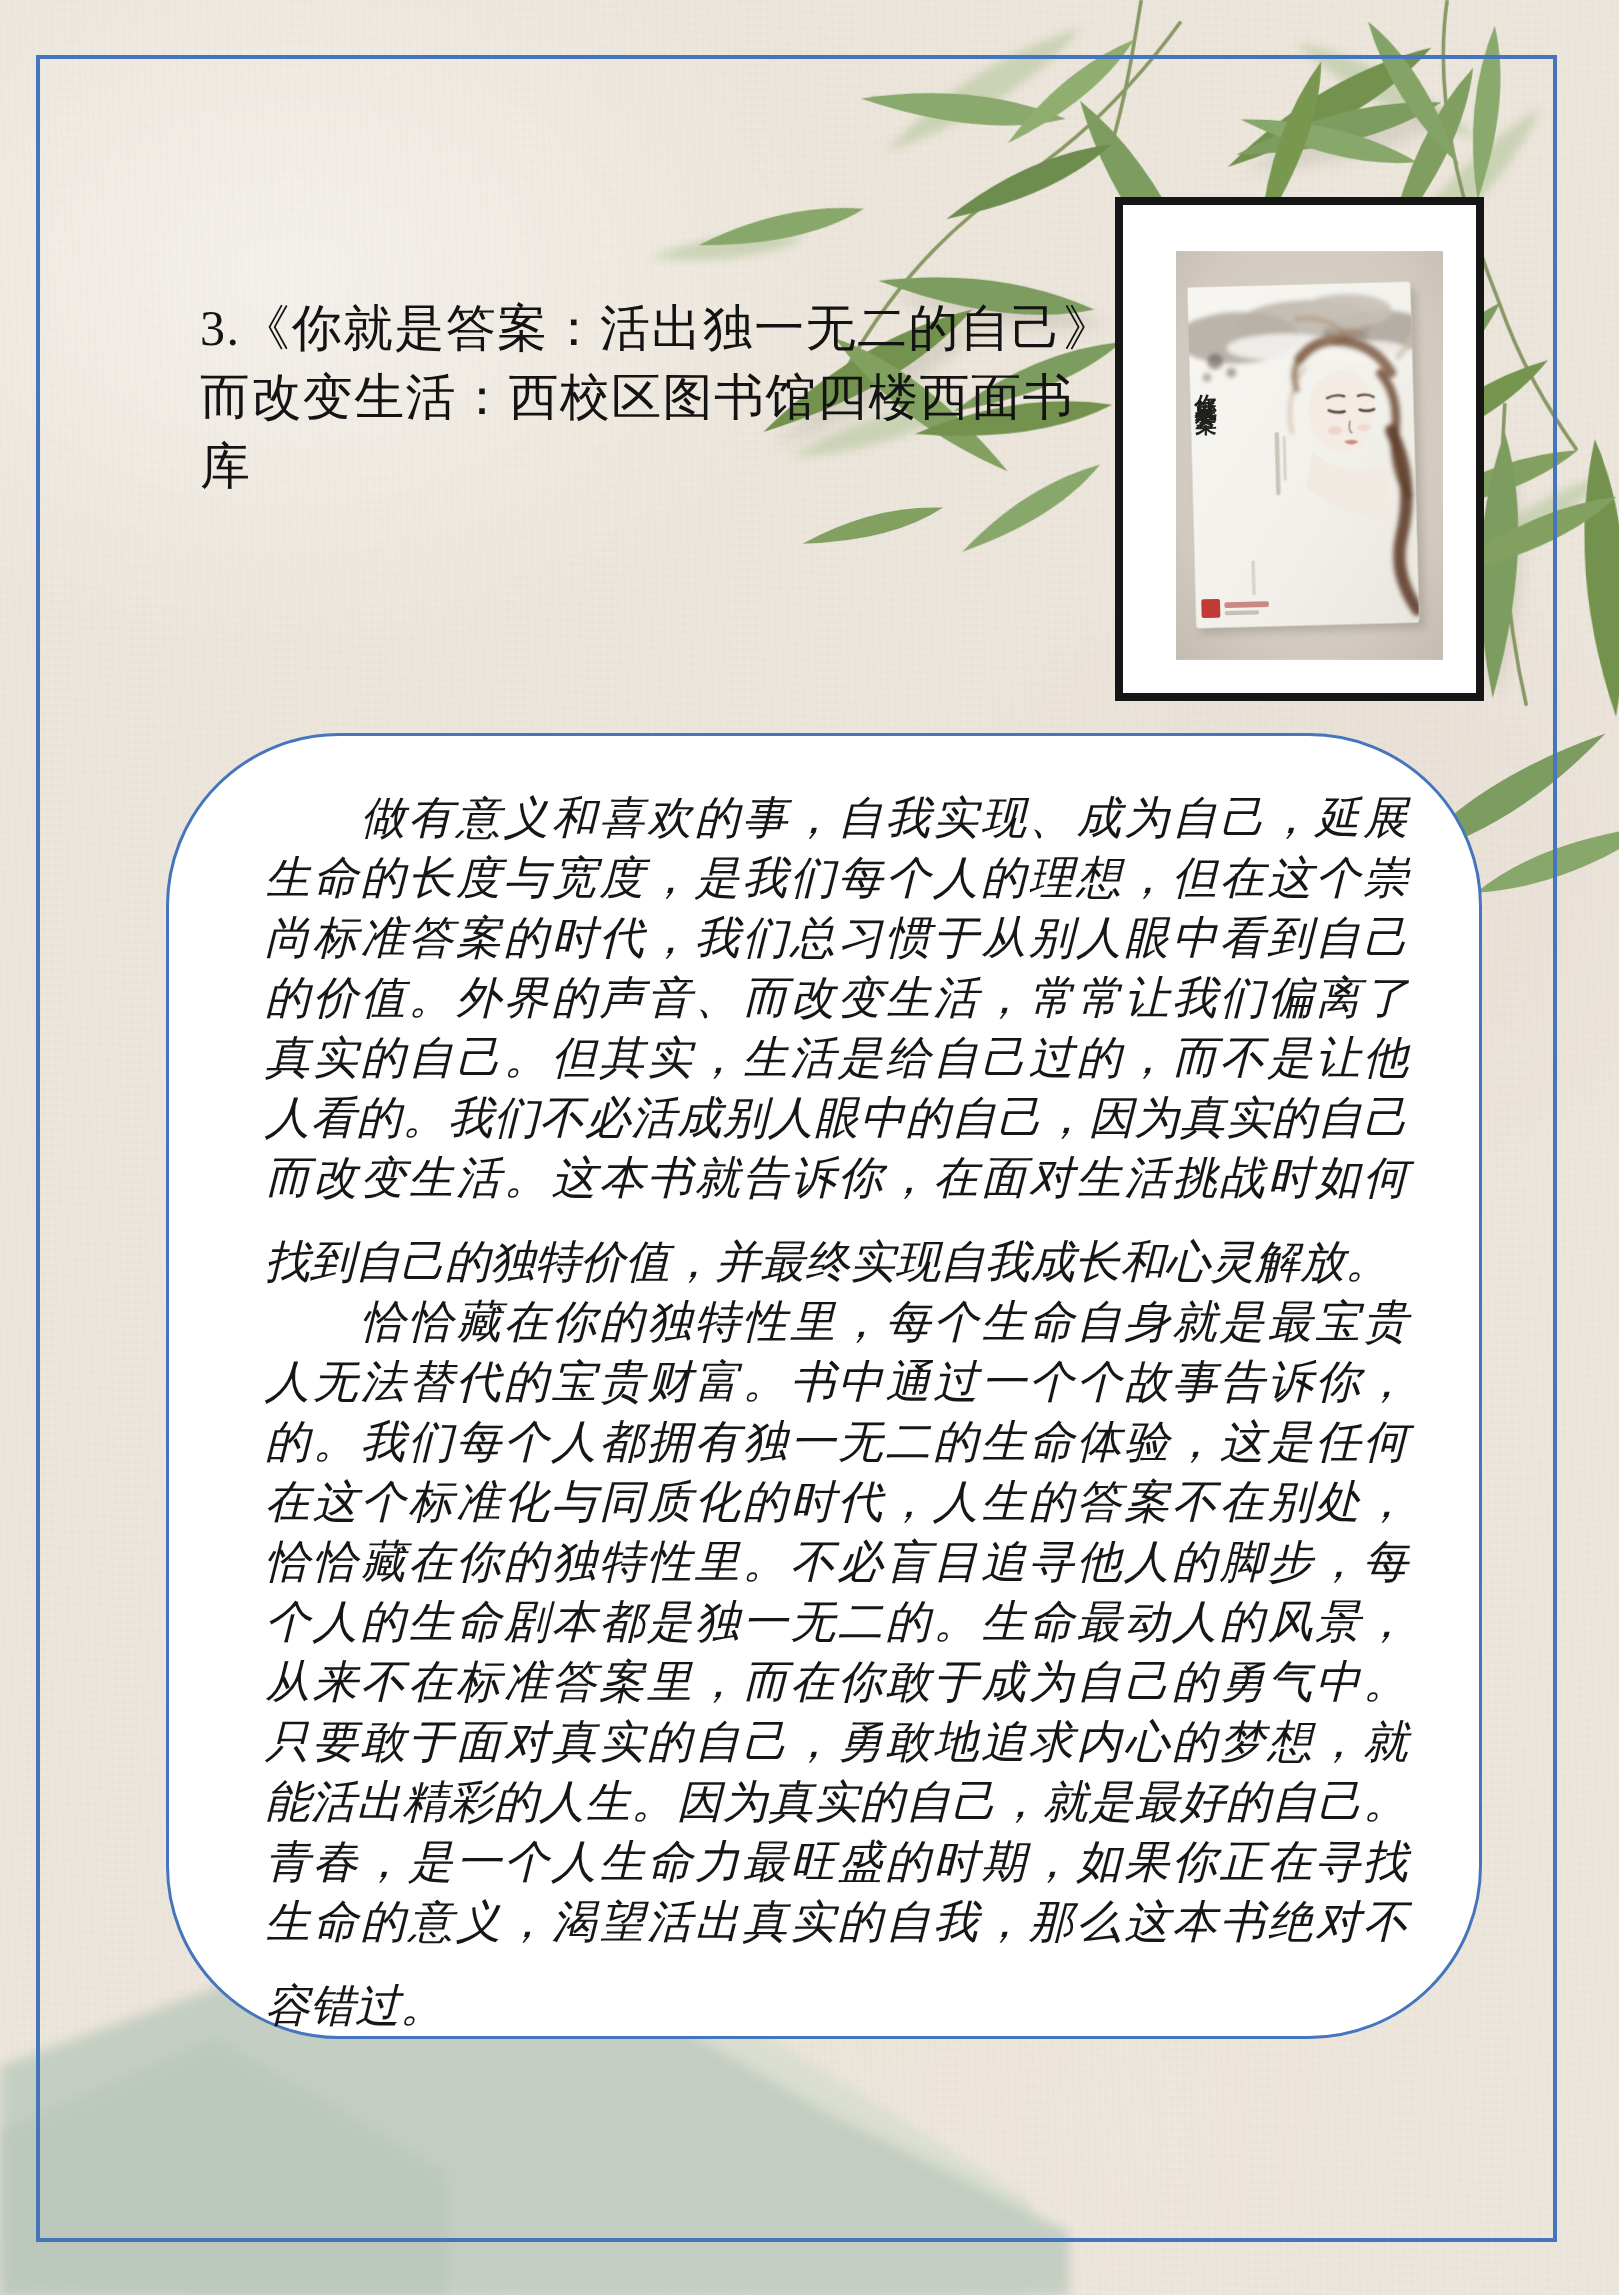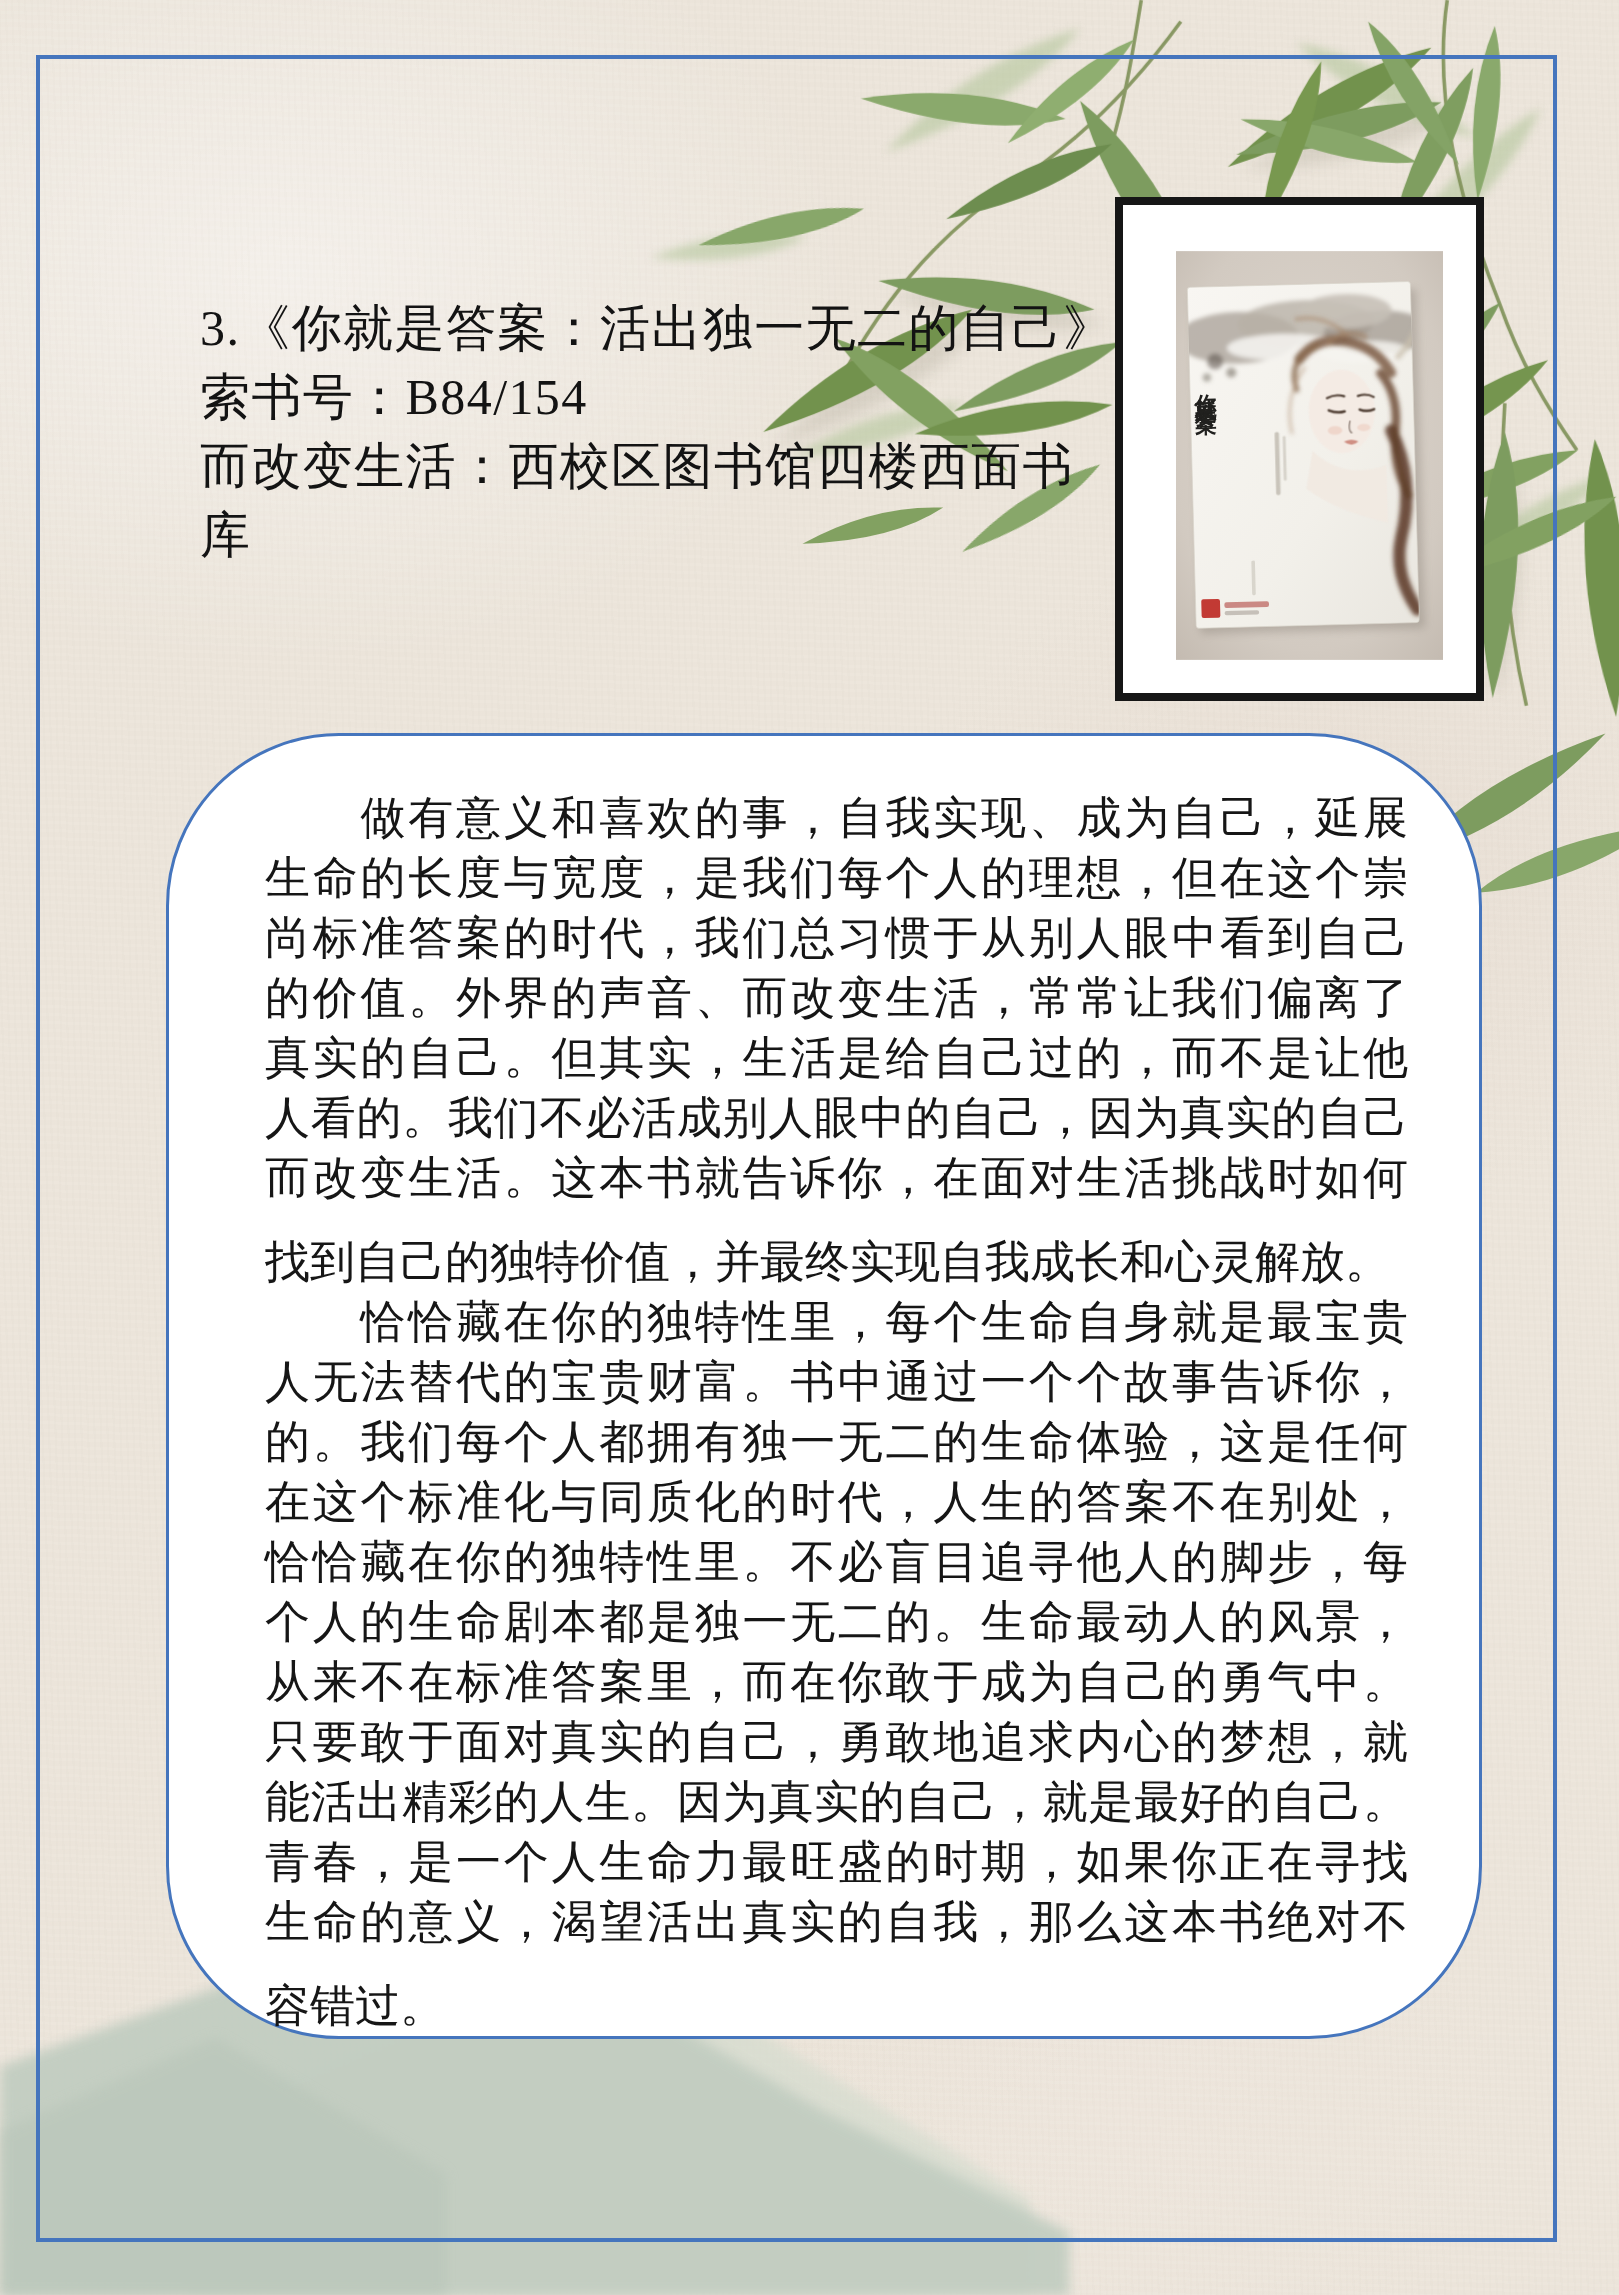--- a/index.html
+++ b/index.html
@@ -23,21 +23,21 @@
     border:4.3px solid #4575bd;box-sizing:border-box;z-index:3;}
   .header{position:absolute;left:200px;top:294px;width:950px;z-index:4;color:#131313;}
   .hline{font-size:50px;line-height:69px;letter-spacing:1.4px;white-space:nowrap;}
   .photo-frame{position:absolute;left:1115px;top:197px;width:369px;height:504px;
     background:#fff;border:8.6px solid #161616;box-sizing:border-box;z-index:5;}
   .photo{position:absolute;left:53px;top:46px;width:267px;height:409px;}
   .cover-title{position:absolute;left:67px;top:171px;writing-mode:vertical-rl;text-orientation:upright;
     font-size:22px;letter-spacing:4.3px;font-weight:700;color:#20201e;transform:rotate(-1.5deg);}
   .textbox{position:absolute;left:166px;top:733px;width:1316px;height:1306px;background:#ffffff;
     border:3.6px solid #4575bd;border-radius:173px;box-sizing:border-box;z-index:6;}
-  .body-text{position:absolute;left:96px;top:52px;width:1143px;color:#161616;}
+  .body-text{position:absolute;left:96px;top:52px;width:1143px;color:#161616;font-style:italic;}
   .bline{font-size:45px;line-height:60px;text-align:justify;text-align-last:justify;}
   .bline.pend{text-align-last:left;margin-top:24px;}
 </style>
 </head>
 <body>
 
 <div class="page">
   <div class="texture"></div>
 
   <svg class="mountains" viewBox="0 0 2250 789" aria-hidden="true">
@@ -119,21 +119,20 @@
       <use href="#lf" transform="translate(1528,645) rotate(150) scale(1.35)" fill="#88a76a"></use>
       <use href="#lf" transform="translate(1310,705) rotate(168) scale(1.2)" fill="#82a161"></use>
     </g>
   </svg>
 
   <div class="frame"></div>
 
   <div class="header">
     <div>
         <div class="hline">3.《你就是答案：活出独一无二的自己》</div>
-        <div class="hline">索书号：B84/154</div>
         <div class="hline">而改变生活：西校区图书馆四楼西面书</div>
         <div class="hline">库</div>
       </div>
   </div>
 
   <div class="photo-frame">
     <svg class="photo" viewBox="0 0 371 568" aria-hidden="true">
       <defs>
         <radialGradient id="pbg" cx="50%" cy="45%" r="75%">
           <stop offset="0%" stop-color="#ddd6ce"></stop>

